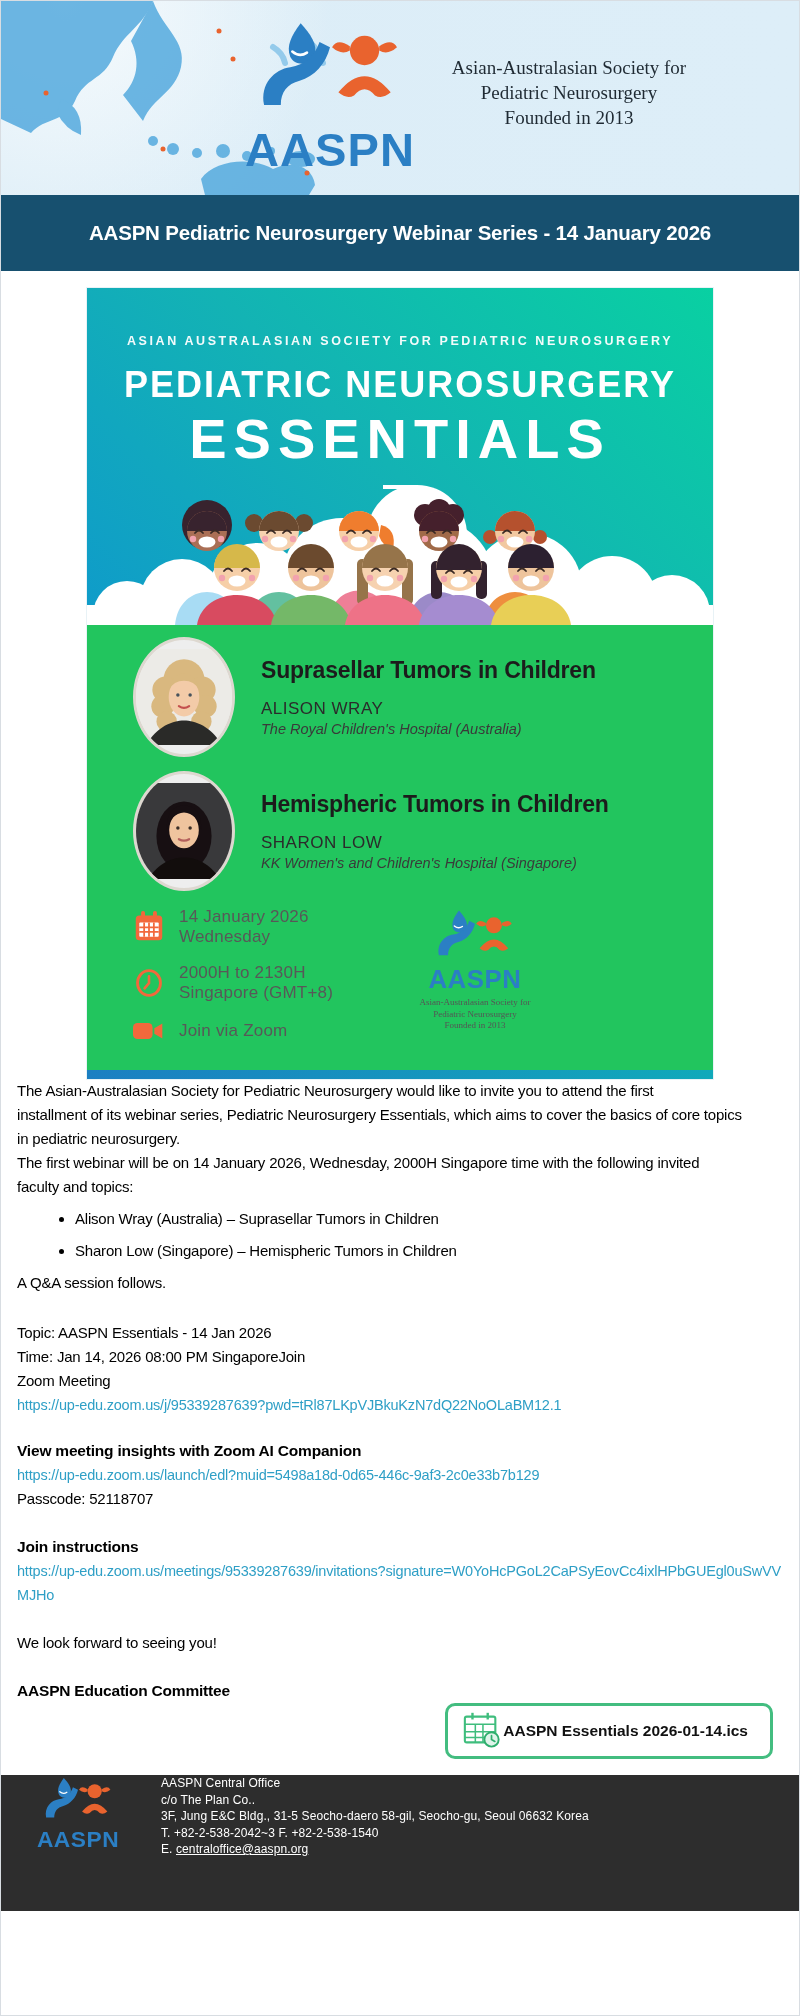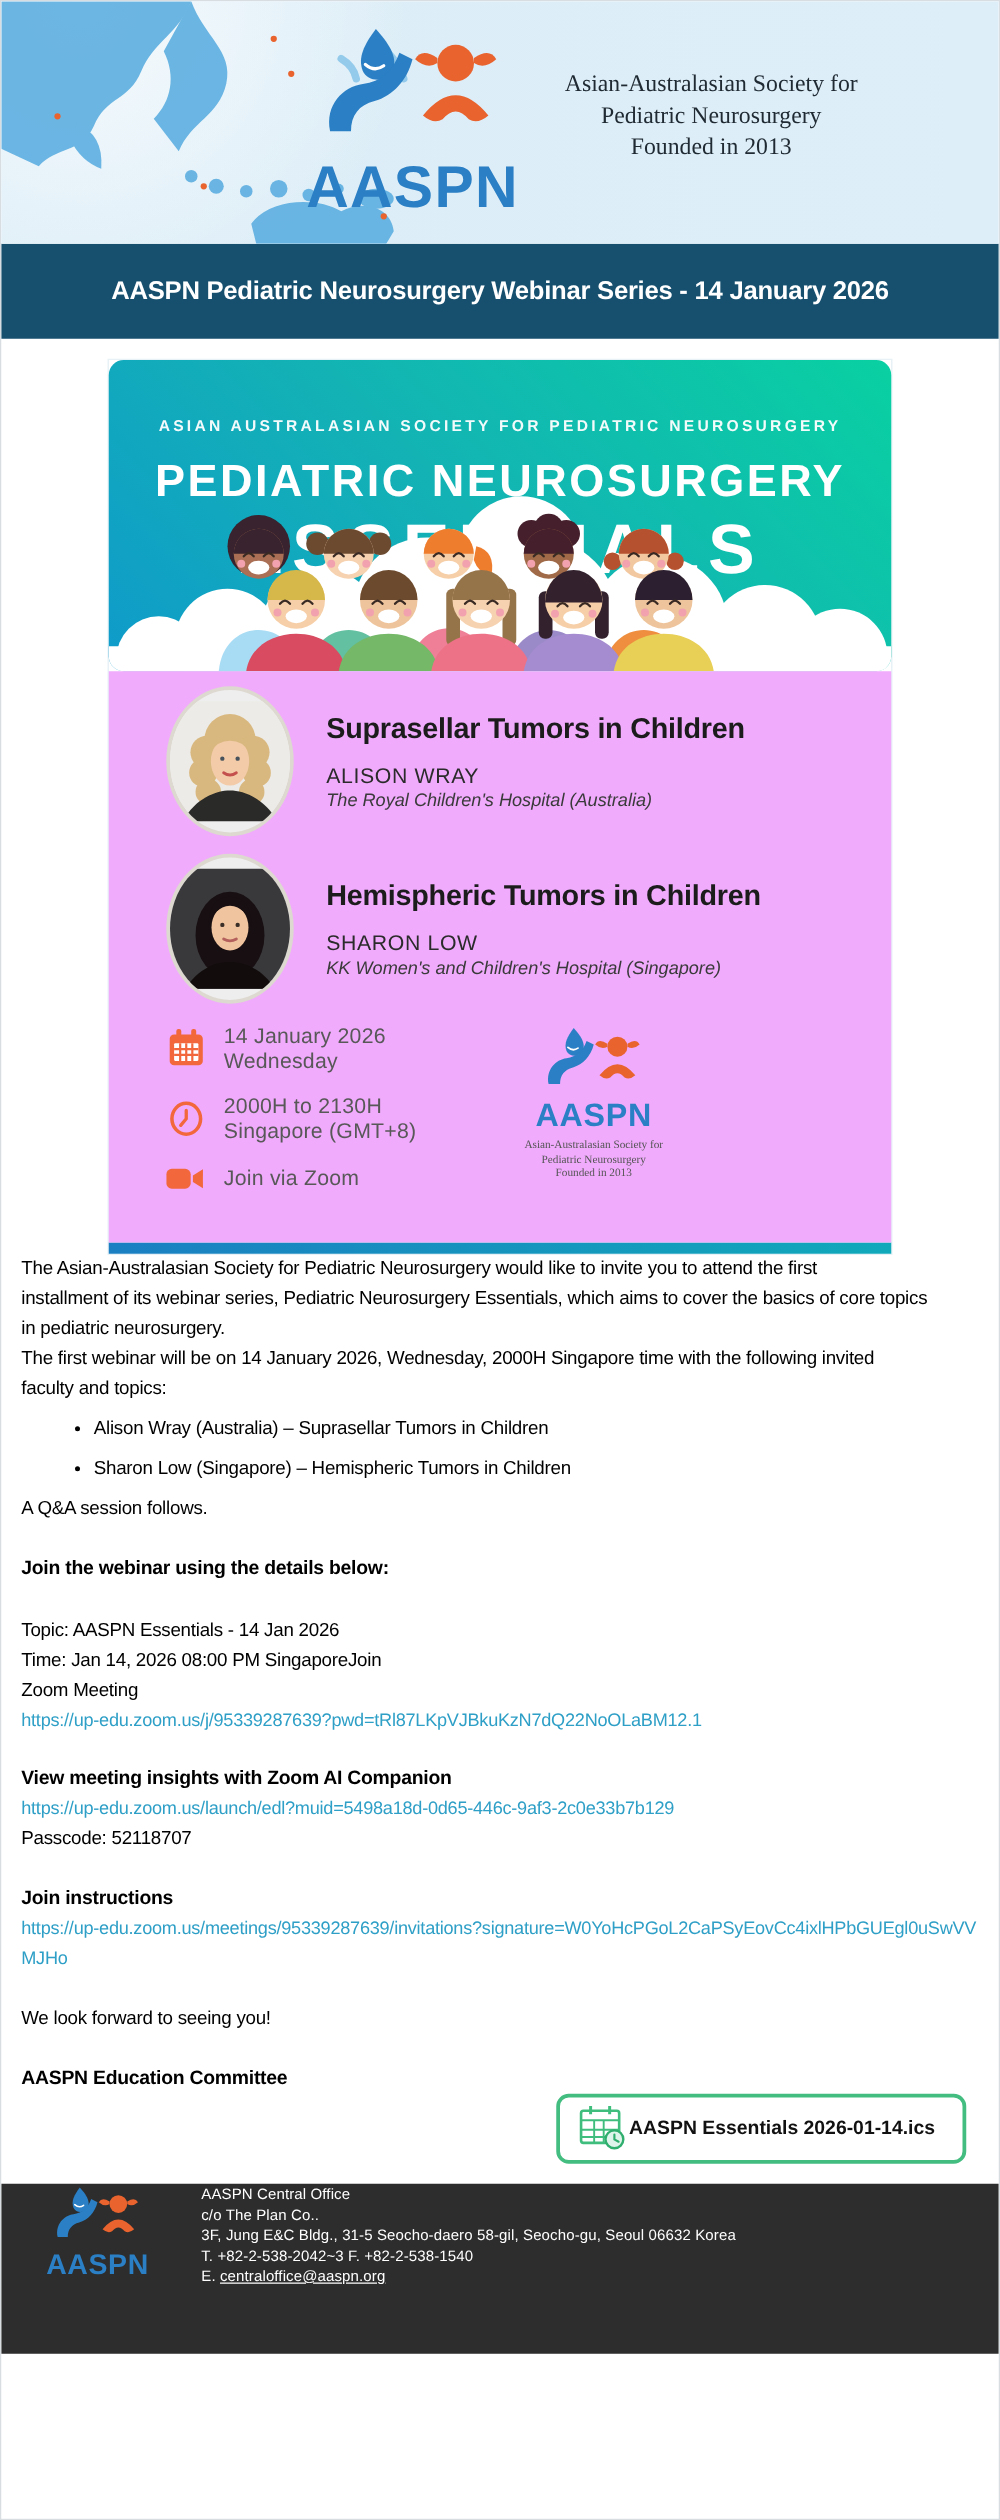--- a/index.html
+++ b/index.html
@@ -14,29 +14,29 @@
   .header-logo{position:absolute;left:240px;top:16px;width:178px;}
   .header-org{position:absolute;left:418px;top:54px;width:300px;text-align:center;
     font-family:"Liberation Serif",serif;font-size:19px;line-height:25px;color:#1f2a33;}
 
   
   .banner{height:76px;background:#17506f;display:flex;align-items:center;justify-content:center;}
   .banner-title{color:#fff;font-size:20.5px;font-weight:bold;letter-spacing:-0.2px;}
 
   
   .poster{width:626px;margin:17px auto 0;box-shadow:0 0 0 1px #e8f2f6;}
-  .poster-teal{height:249px;position:relative;text-align:center;color:#fff;overflow:hidden;
-    background:linear-gradient(225deg,#09d0a2 0%,#13b3b4 52%,#0f9bca 100%);border-radius:12px;}
+  .poster-teal{height:337px;position:relative;text-align:center;color:#fff;overflow:hidden;
+    background:linear-gradient(225deg,#09d0a2 0%,#13b3b4 52%,#0f9bca 100%);}
   .poster-society{padding-top:46px;font-size:12.5px;letter-spacing:2.6px;font-weight:bold;opacity:.95;}
   .poster-t1{margin-top:16px;font-size:36px;font-weight:bold;letter-spacing:2px;}
   .poster-t2{margin-top:0px;font-size:56px;font-weight:bold;letter-spacing:7px;}
   .poster-dash{width:34px;height:4px;background:#fff;margin:14px auto 0;}
   .kids{position:absolute;left:0;bottom:0;width:626px;height:152px;}
 
-  .poster-white{background:#f0abfc;padding-top:12px;position:relative;padding-bottom:35px;}
+  .poster-white{background:#22c55e;padding-top:12px;position:relative;padding-bottom:23px;}
   .speaker{display:flex;align-items:center;padding-left:46px;}
   .speaker + .speaker{margin-top:14px;}
   .speaker-photo{width:96px;height:114px;border-radius:50%;border:3px solid #ddd8d0;overflow:hidden;flex:none;background:#eee;}
   .speaker-photo svg{width:100%;height:100%;display:block;}
   .speaker-info{margin-left:26px;}
   .speaker-topic{font-size:23px;color:#1c1c1c;font-weight:600;letter-spacing:-0.2px;}
   .speaker-name{font-size:17px;color:#2b2b2b;margin-top:15px;letter-spacing:.5px;}
   .speaker-affil{font-size:14.5px;font-style:italic;color:#3a3a3a;margin-top:2px;}
 
   .details{position:relative;margin-top:16px;padding-left:46px;min-height:140px;}
@@ -384,21 +384,20 @@
 installment of its webinar series, Pediatric Neurosurgery Essentials, which aims to cover the basics of core topics
 in pediatric neurosurgery.</p>
     <p class="p2">The first webinar will be on 14 January 2026, Wednesday, 2000H Singapore time with the following invited
 faculty and topics:</p>
     <ul>
       <li>Alison Wray (Australia) – Suprasellar Tumors in Children</li>
       <li>Sharon Low (Singapore) – Hemispheric Tumors in Children</li>
     </ul>
     <div class="tline qa">A Q&amp;A session follows.</div>
 
-    <div class="h-bold mt24">Join the webinar using the details below:</div>
 
     <div class="mt26">
       <div class="tline">Topic: AASPN Essentials - 14 Jan 2026</div>
       <div class="tline">Time: Jan 14, 2026 08:00 PM SingaporeJoin</div>
       <div class="tline">Zoom Meeting</div>
       <a class="link" href="#">https://up-edu.zoom.us/j/95339287639?pwd=tRl87LKpVJBkuKzN7dQ22NoOLaBM12.1</a>
     </div>
 
     <div class="h-bold mt22">View meeting insights with Zoom AI Companion</div>
     <a class="link" href="#">https://up-edu.zoom.us/launch/edl?muid=5498a18d-0d65-446c-9af3-2c0e33b7b129</a>

